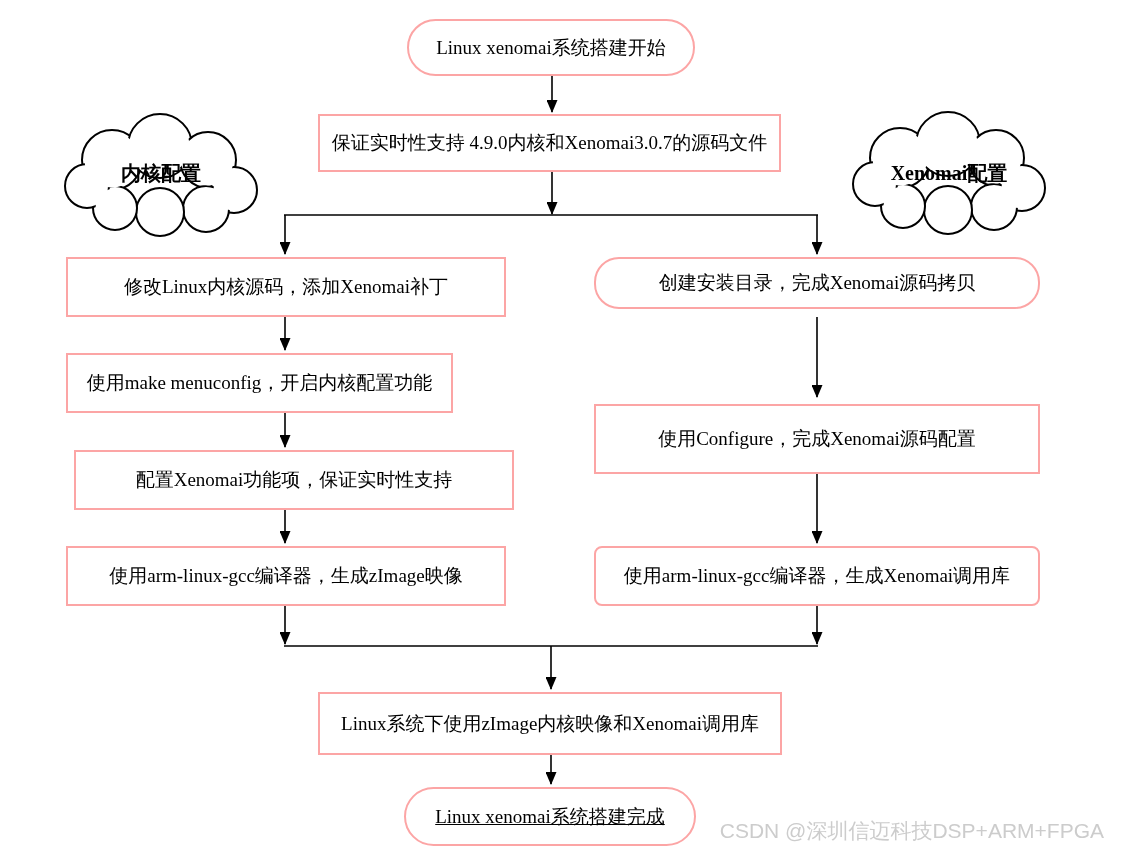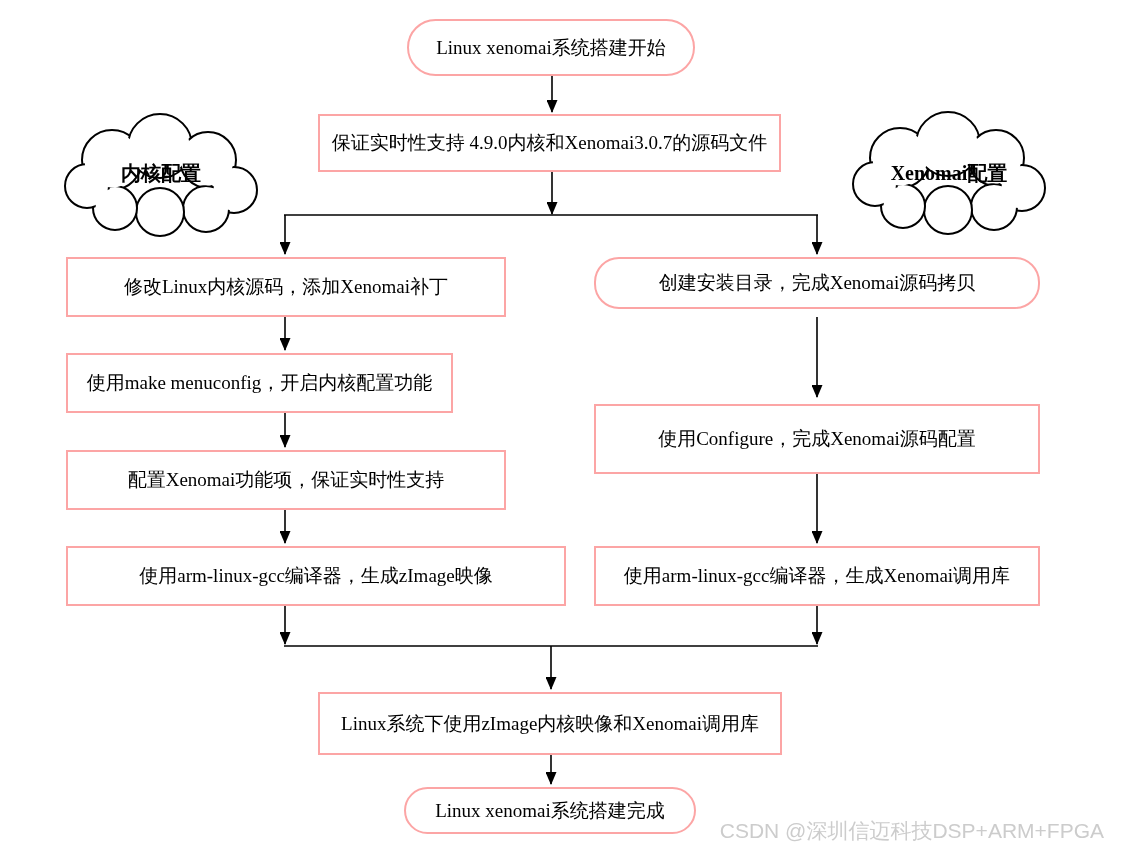--- a/index.html
+++ b/index.html
@@ -137,26 +137,26 @@
 
   <div class="node terminal" style="left:407px; top:19px;  width:288px; height:57px;">Linux xenomai系统搭建开始</div>
 
   <div class="node" style="left:318px; top:114px; width:463px; height:58px;">保证实时性支持 4.9.0内核和Xenomai3.0.7的源码文件</div>
 
   <div class="cloud-label" style="left:105px; top:160px; width:112px;">内核配置</div>
   <div class="cloud-label" style="left:886px; top:160px; width:126px;">Xenomai配置</div>
 
   <div class="node" style="left:66px; top:257px; width:440px; height:60px;">修改Linux内核源码，添加Xenomai补丁</div>
   <div class="node" style="left:66px; top:353px; width:387px; height:60px;">使用make menuconfig，开启内核配置功能</div>
-  <div class="node" style="left:66px; top:450px; width:440px; height:60px;">配置Xenomai功能项，保证实时性支持</div>
-  <div class="node" style="left:66px; top:546px; width:500px; height:60px;">使用arm-linux-gcc编译器，生成zImage映像</div>
+  <div class="node" style="left:74px; top:450px; width:440px; height:60px;">配置Xenomai功能项，保证实时性支持</div>
+  <div class="node" style="left:66px; top:546px; width:440px; height:60px;">使用arm-linux-gcc编译器，生成zImage映像</div>
 
   <div class="node" style="left:594px; top:257px; width:446px; height:52px;border-radius:25px;">创建安装目录，完成Xenomai源码拷贝</div>
   <div class="node" style="left:594px; top:404px; width:446px; height:70px;">使用Configure，完成Xenomai源码配置</div>
-  <div class="node" style="left:594px; top:546px; width:446px; height:60px;">使用arm-linux-gcc编译器，生成Xenomai调用库</div>
+  <div class="node" style="left:594px; top:546px; width:446px; height:60px;border-radius:8px;">使用arm-linux-gcc编译器，生成Xenomai调用库</div>
 
   <div class="node" style="left:318px; top:692px; width:464px; height:63px;">Linux系统下使用zImage内核映像和Xenomai调用库</div>
 
-  <div class="node terminal" style="left:404px; top:787px; width:292px; height:47px;">Linux xenomai系统搭建完成</div>
+  <div class="node terminal" style="left:404px; top:787px; width:292px; height:59px;text-decoration:underline;">Linux xenomai系统搭建完成</div>
 
   <div class="watermark">CSDN @深圳信迈科技DSP+ARM+FPGA</div>
 
 </div>
 
 </body></html>

